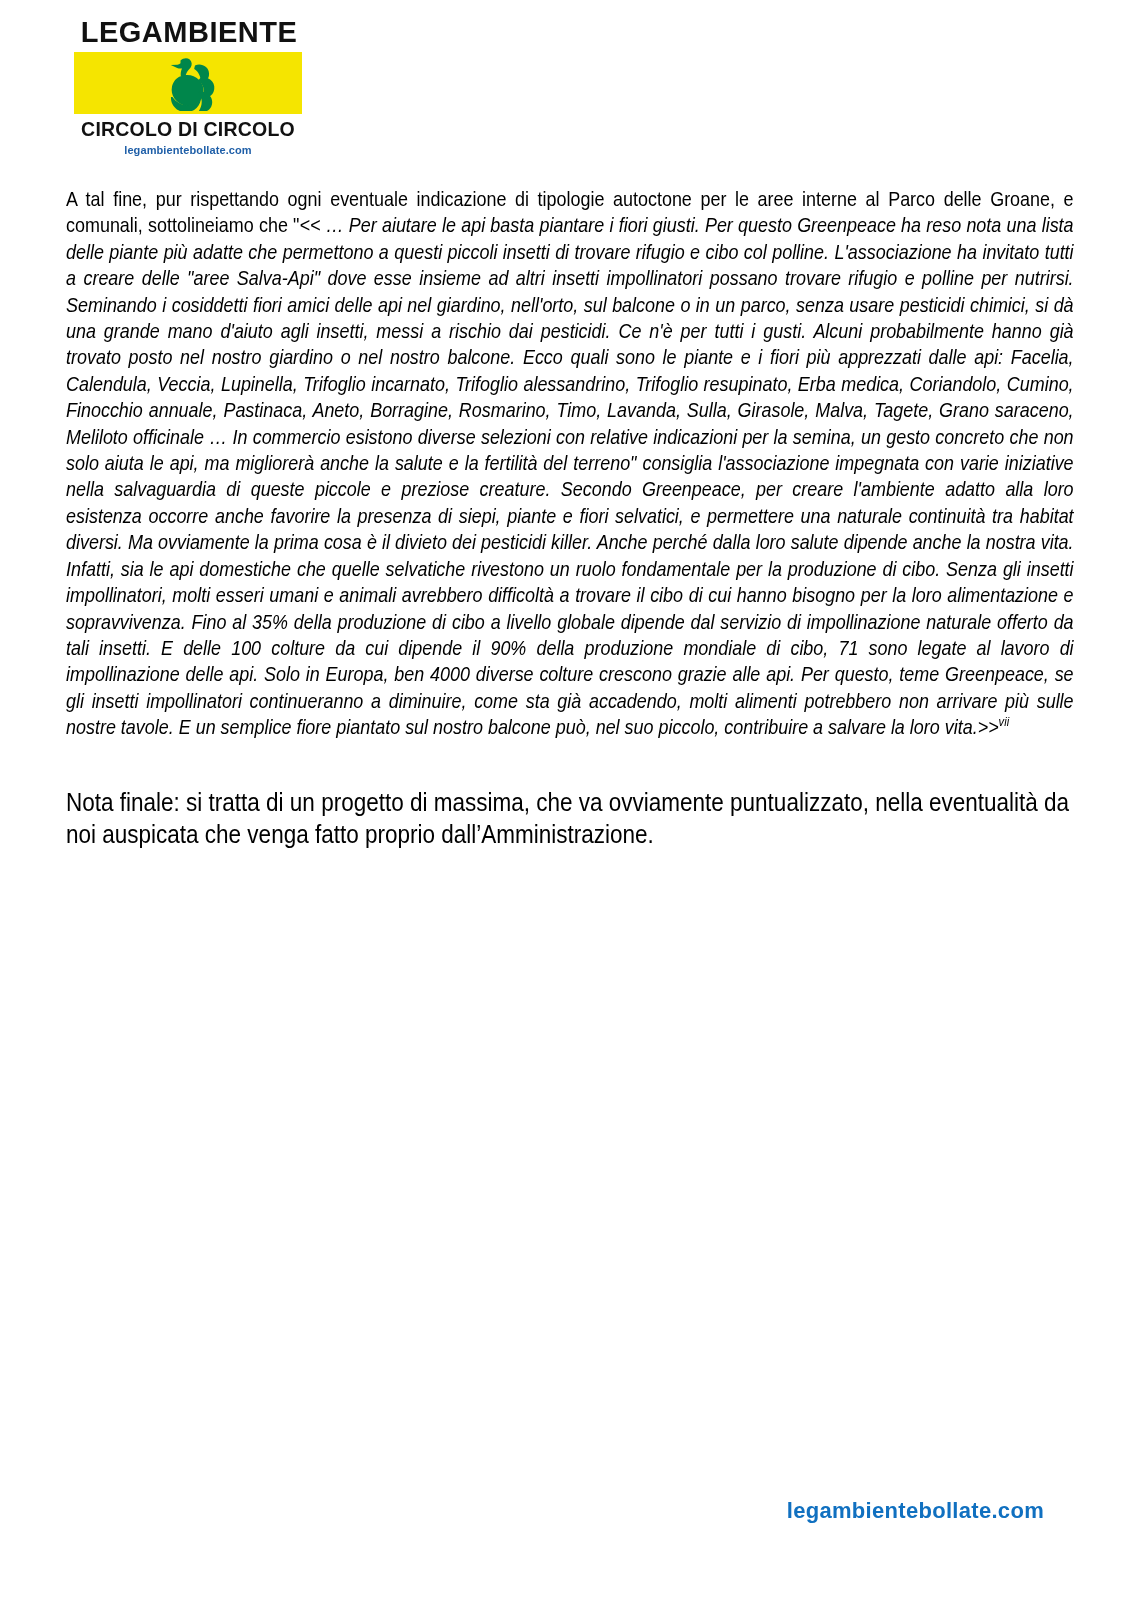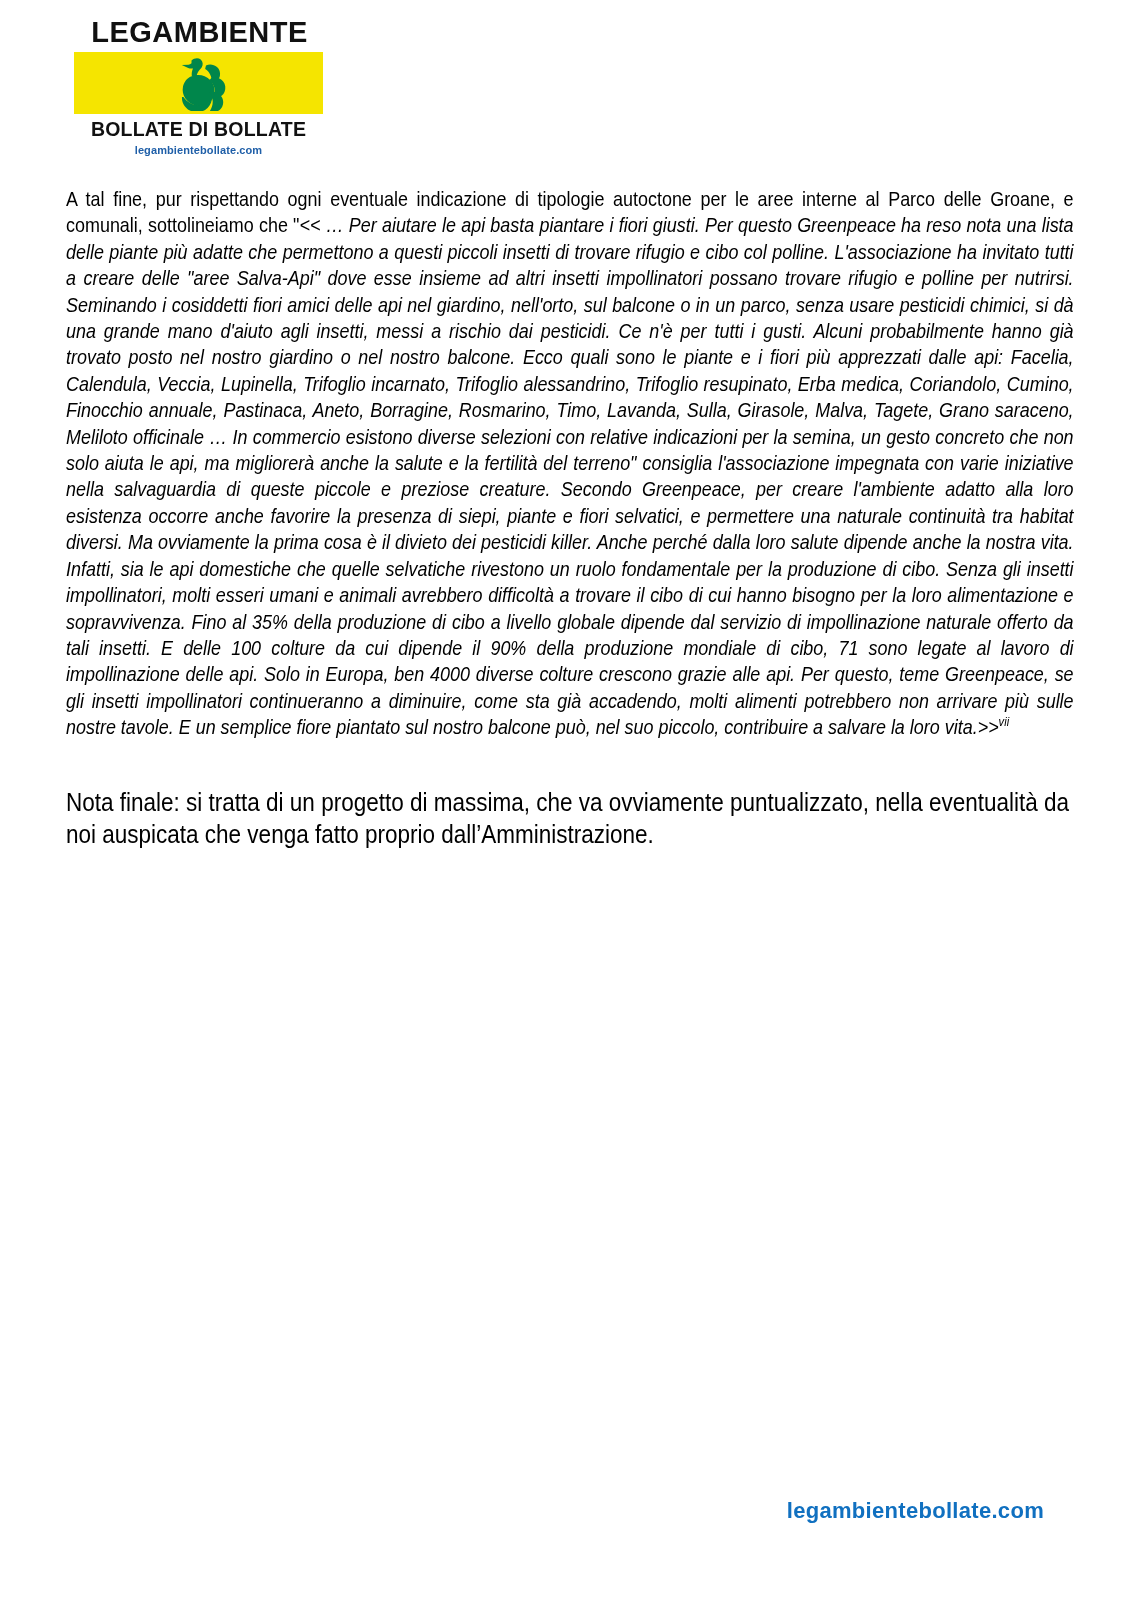--- a/index.html
+++ b/index.html
@@ -14,21 +14,21 @@
     font-family: "Liberation Sans", sans-serif;
     color: #000000;
     overflow: hidden;
   }
 
   
   #logo-block {
     position: absolute;
     left: 74px;
     top: 18px;
-    width: 249px;
+    width: 228px;
   }
   #logo-wordmark {
     font-family: "Liberation Sans", sans-serif;
     font-weight: bold;
     font-size: 29px;
     letter-spacing: 0.5px;
     line-height: 1.02;
     color: #111111;
     text-align: center;
     margin-left: 2px;
@@ -152,21 +152,21 @@
           <path d="M50.5 23c4.2-1.4 9 0.1 11.7 3.6 2.3 2.9 2.8 7 1.3 10.4-1.2 2.7-3.6 4.8-6.5 5.6-1.3 0.4-2.7 0.5-4 0.3 1.3-3.3 1.4-7 0.3-10.4-0.9-2.8-2.6-5.3-4.8-7.2 0.6-0.8 1.2-1.6 2-2.3z"></path>
 
           <path d="M49 37c4.3-0.9 8.9 0.9 11.4 4.5 2.1 3 2.4 7 0.8 10.2-1.4 2.8-4.1 4.8-7.2 5.3-1.8 0.3-3.7 0.1-5.4-0.6 2.1-2.9 3.2-6.5 3.1-10.1-0.1-3.2-1.1-6.4-2.9-9.1l0.2-0.2z"></path>
 
           <path d="M22.5 42c3.5 5.2 9.6 8.4 15.9 8.2 4.7-0.1 9.2-2.1 12.4-5.4-0.6 4.1-3.1 7.9-6.7 10.1-4.2 2.6-9.6 3-14.1 1.1-4.3-1.8-7.6-5.6-8.7-10.1-0.3-1.3-0.4-2.6-0.3-3.9h1.5z"></path>
         </g>
       </svg>
     </div>
   </div>
 
-  <div id="logo-subtitle">BOLLATE DI BOLLATE</div>
+  <div id="logo-subtitle">CIRCOLO DI CIRCOLO</div>
 
   <div id="logo-url">legambientebollate.com</div>
 </div>
 
 <div id="body-paragraph"><span class="lead">A tal fine, pur rispettando ogni eventuale indicazione di tipologie autoctone per le aree interne al Parco delle Groane, e comunali, sottolineiamo che  "</span><span class="quoted">&lt;&lt; … Per aiutare le api basta piantare i fiori giusti. Per questo Greenpeace ha reso nota una lista delle piante più adatte che permettono a questi piccoli insetti di trovare rifugio e cibo col polline. L'associazione ha invitato tutti a creare delle "aree Salva-Api" dove esse insieme ad altri insetti impollinatori possano trovare rifugio e polline per nutrirsi. Seminando i cosiddetti fiori amici delle api nel giardino, nell'orto, sul balcone o in un parco, senza usare pesticidi chimici, si dà una grande mano d'aiuto agli insetti, messi a rischio dai pesticidi. Ce n'è per tutti i gusti. Alcuni probabilmente hanno già trovato posto nel nostro giardino o nel nostro balcone. Ecco quali sono le piante e i fiori più apprezzati dalle api: Facelia, Calendula, Veccia, Lupinella, Trifoglio incarnato, Trifoglio alessandrino, Trifoglio resupinato, Erba medica, Coriandolo, Cumino, Finocchio annuale, Pastinaca, Aneto, Borragine, Rosmarino, Timo, Lavanda, Sulla, Girasole, Malva, Tagete, Grano saraceno, Meliloto officinale … In commercio esistono diverse selezioni con relative indicazioni per la semina, un gesto concreto che non solo aiuta le api, ma migliorerà anche la salute e la fertilità del terreno" consiglia l'associazione impegnata con varie iniziative nella salvaguardia di queste piccole e preziose creature. Secondo Greenpeace, per creare l'ambiente adatto alla loro esistenza occorre anche favorire la presenza di siepi, piante e fiori selvatici, e permettere una naturale continuità tra habitat diversi. Ma ovviamente la prima cosa è il divieto dei pesticidi killer. Anche perché dalla loro salute dipende anche la nostra vita. Infatti, sia le api domestiche che quelle selvatiche rivestono un ruolo fondamentale per la produzione di cibo. Senza gli insetti impollinatori, molti esseri umani e animali avrebbero difficoltà a trovare il cibo di cui hanno bisogno per la loro alimentazione e sopravvivenza. Fino al 35% della produzione di cibo a livello globale dipende dal servizio di impollinazione naturale offerto da tali insetti. E delle 100 colture da cui dipende il 90% della produzione mondiale di cibo, 71 sono legate al lavoro di impollinazione delle api. Solo in Europa, ben 4000 diverse colture crescono grazie alle api. Per questo, teme Greenpeace, se gli insetti impollinatori continueranno a diminuire, come sta già accadendo, molti alimenti potrebbero non arrivare più sulle nostre tavole. E un semplice fiore piantato sul nostro balcone può, nel suo piccolo, contribuire a salvare la loro vita.&gt;&gt;</span><sup class="note-ref">vii</sup></div>
 
 <div id="nota-finale">Nota finale: si tratta di un progetto di massima, che va ovviamente puntualizzato, nella eventualità da noi auspicata che venga fatto proprio dall’Amministrazione.</div>
 
 <div id="page-footer">
   <span id="footer-url">legambientebollate.com</span>

